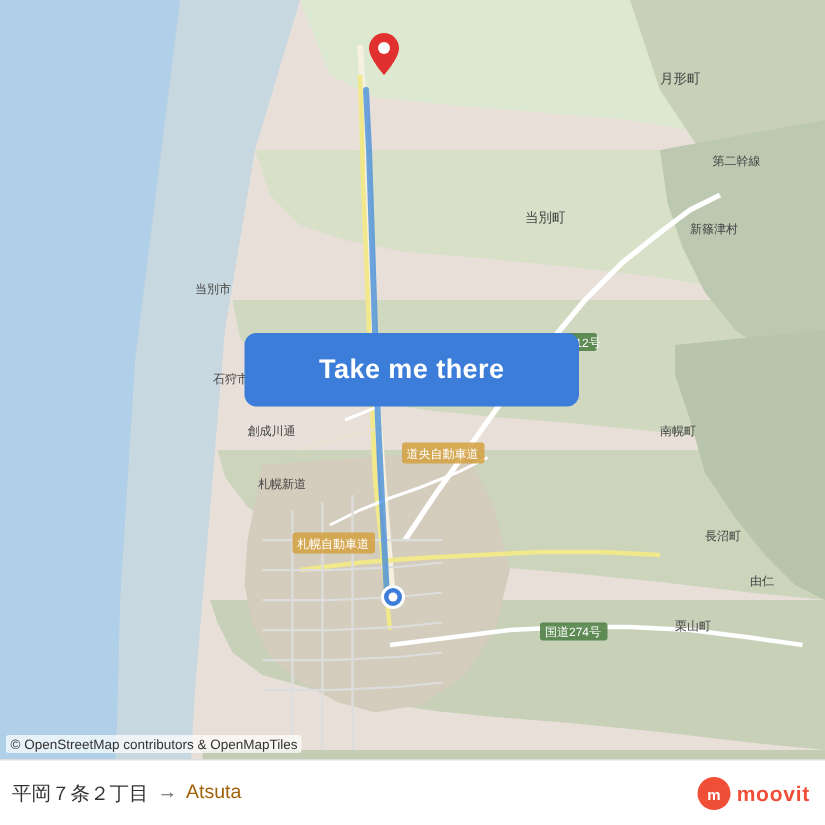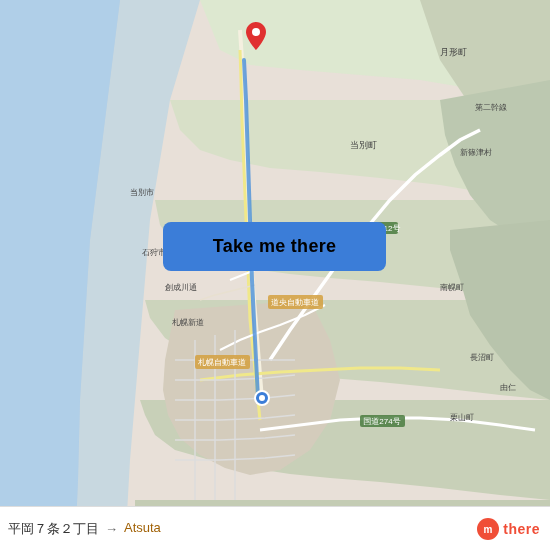--- a/index.html
+++ b/index.html
@@ -28,21 +28,21 @@
       left: 163px;
       width: 223px;
       height: 49px;
       z-index: 10;
     }
 
     #cta-button {
       width: 100%;
       height: 100%;
       background-color: #3b7dd8;
-      color: #000000;
+      color: #ffffff;
       border: none;
       border-radius: 8px;
       font-size: 18px;
       font-weight: 600;
       cursor: pointer;
       letter-spacing: 0.3px;
     }
 
     
     #bottom-bar {
@@ -237,31 +237,34 @@
     <svg viewBox="0 0 16 16" xmlns="http://www.w3.org/2000/svg">
       <circle cx="8" cy="8" r="7" fill="#3b7dd8" stroke="#fff" stroke-width="2"></circle>
       <circle cx="8" cy="8" r="3" fill="#fff"></circle>
     </svg>
   </div>
 
   <div id="cta-button-container">
     <button id="cta-button">Take me there</button>
   </div>
 
+  <div id="attribution">
+    <span>© OpenStreetMap contributors &amp; OpenMapTiles</span>
+  </div>
 
   <div id="bottom-bar">
     <div id="route-info">
       <span id="origin-text">平岡７条２丁目</span>
       <span id="arrow-icon">→</span>
       <span id="dest-text">Atsuta</span>
     </div>
     <div id="moovit-logo">
       <div id="moovit-icon">
         <svg width="14" height="14" viewBox="0 0 14 14" xmlns="http://www.w3.org/2000/svg">
           <circle cx="7" cy="7" r="7" fill="#f04e37"></circle>
           <text x="7" y="11" font-size="10" fill="#fff" text-anchor="middle" font-family="Arial" font-weight="bold">m</text>
         </svg>
       </div>
-      <span id="moovit-text">there</span>
+      <span id="moovit-text">moovit</span>
     </div>
   </div>
 
 </div>
 
 </body></html>

